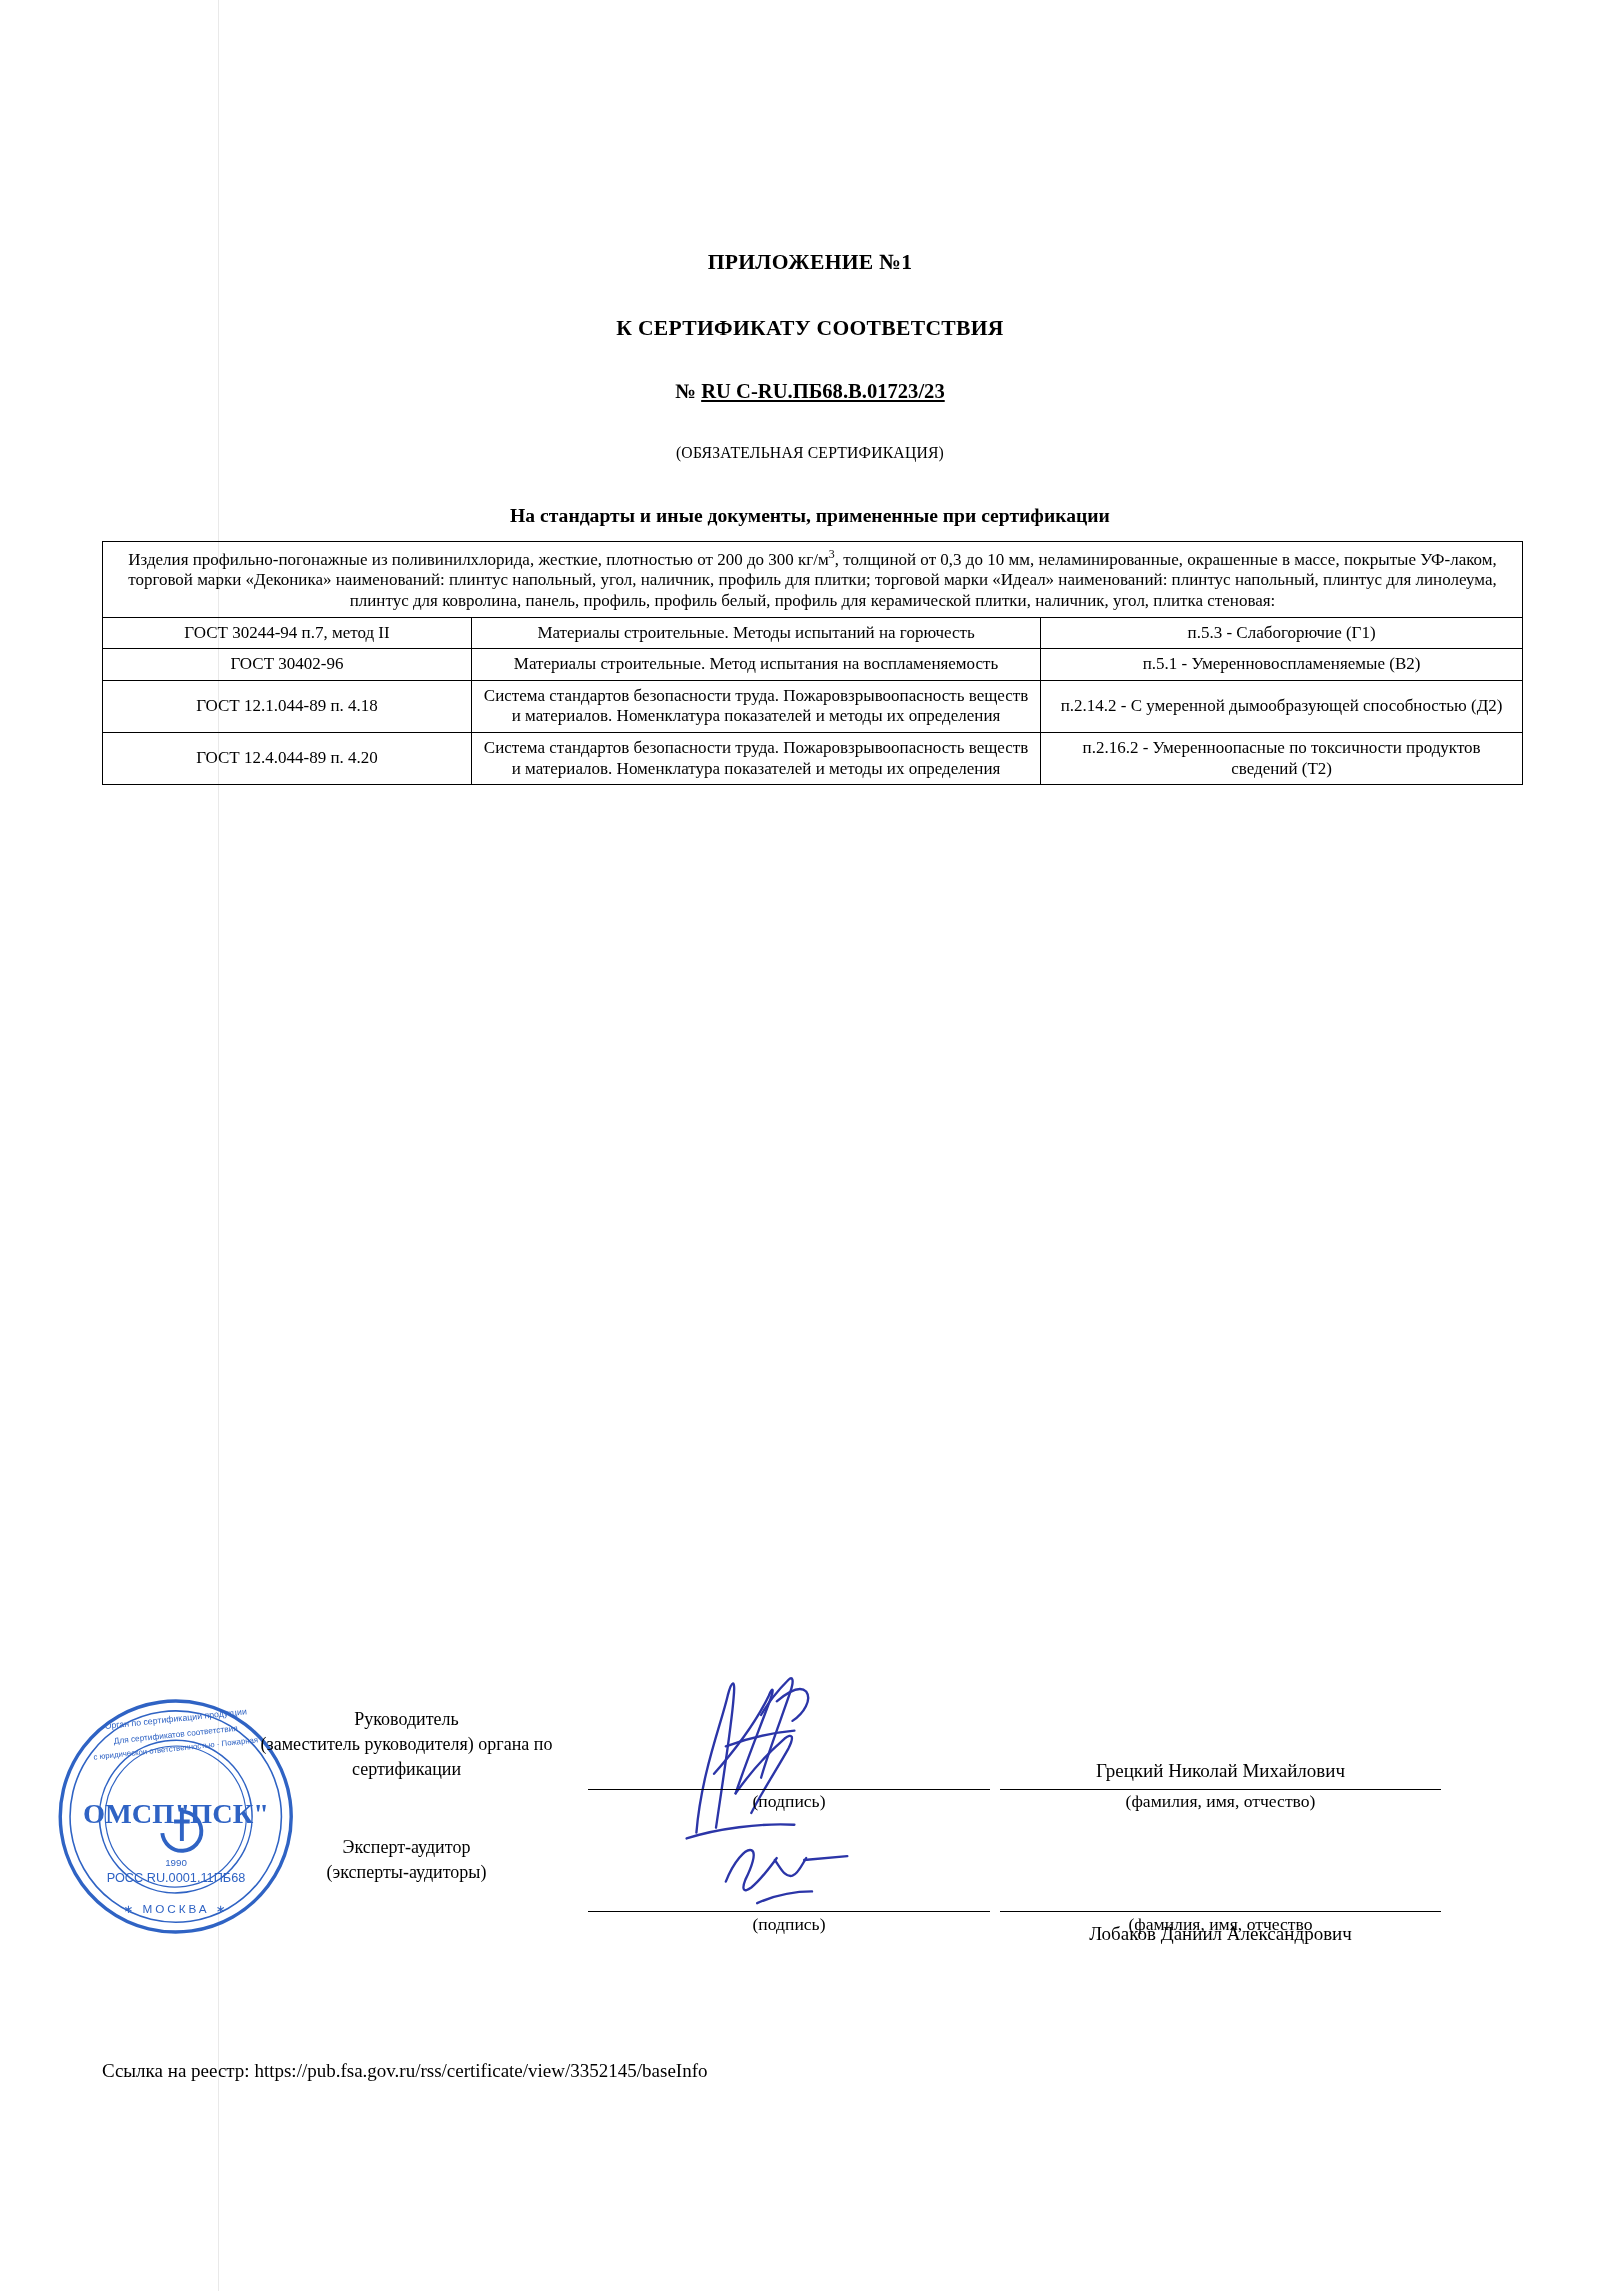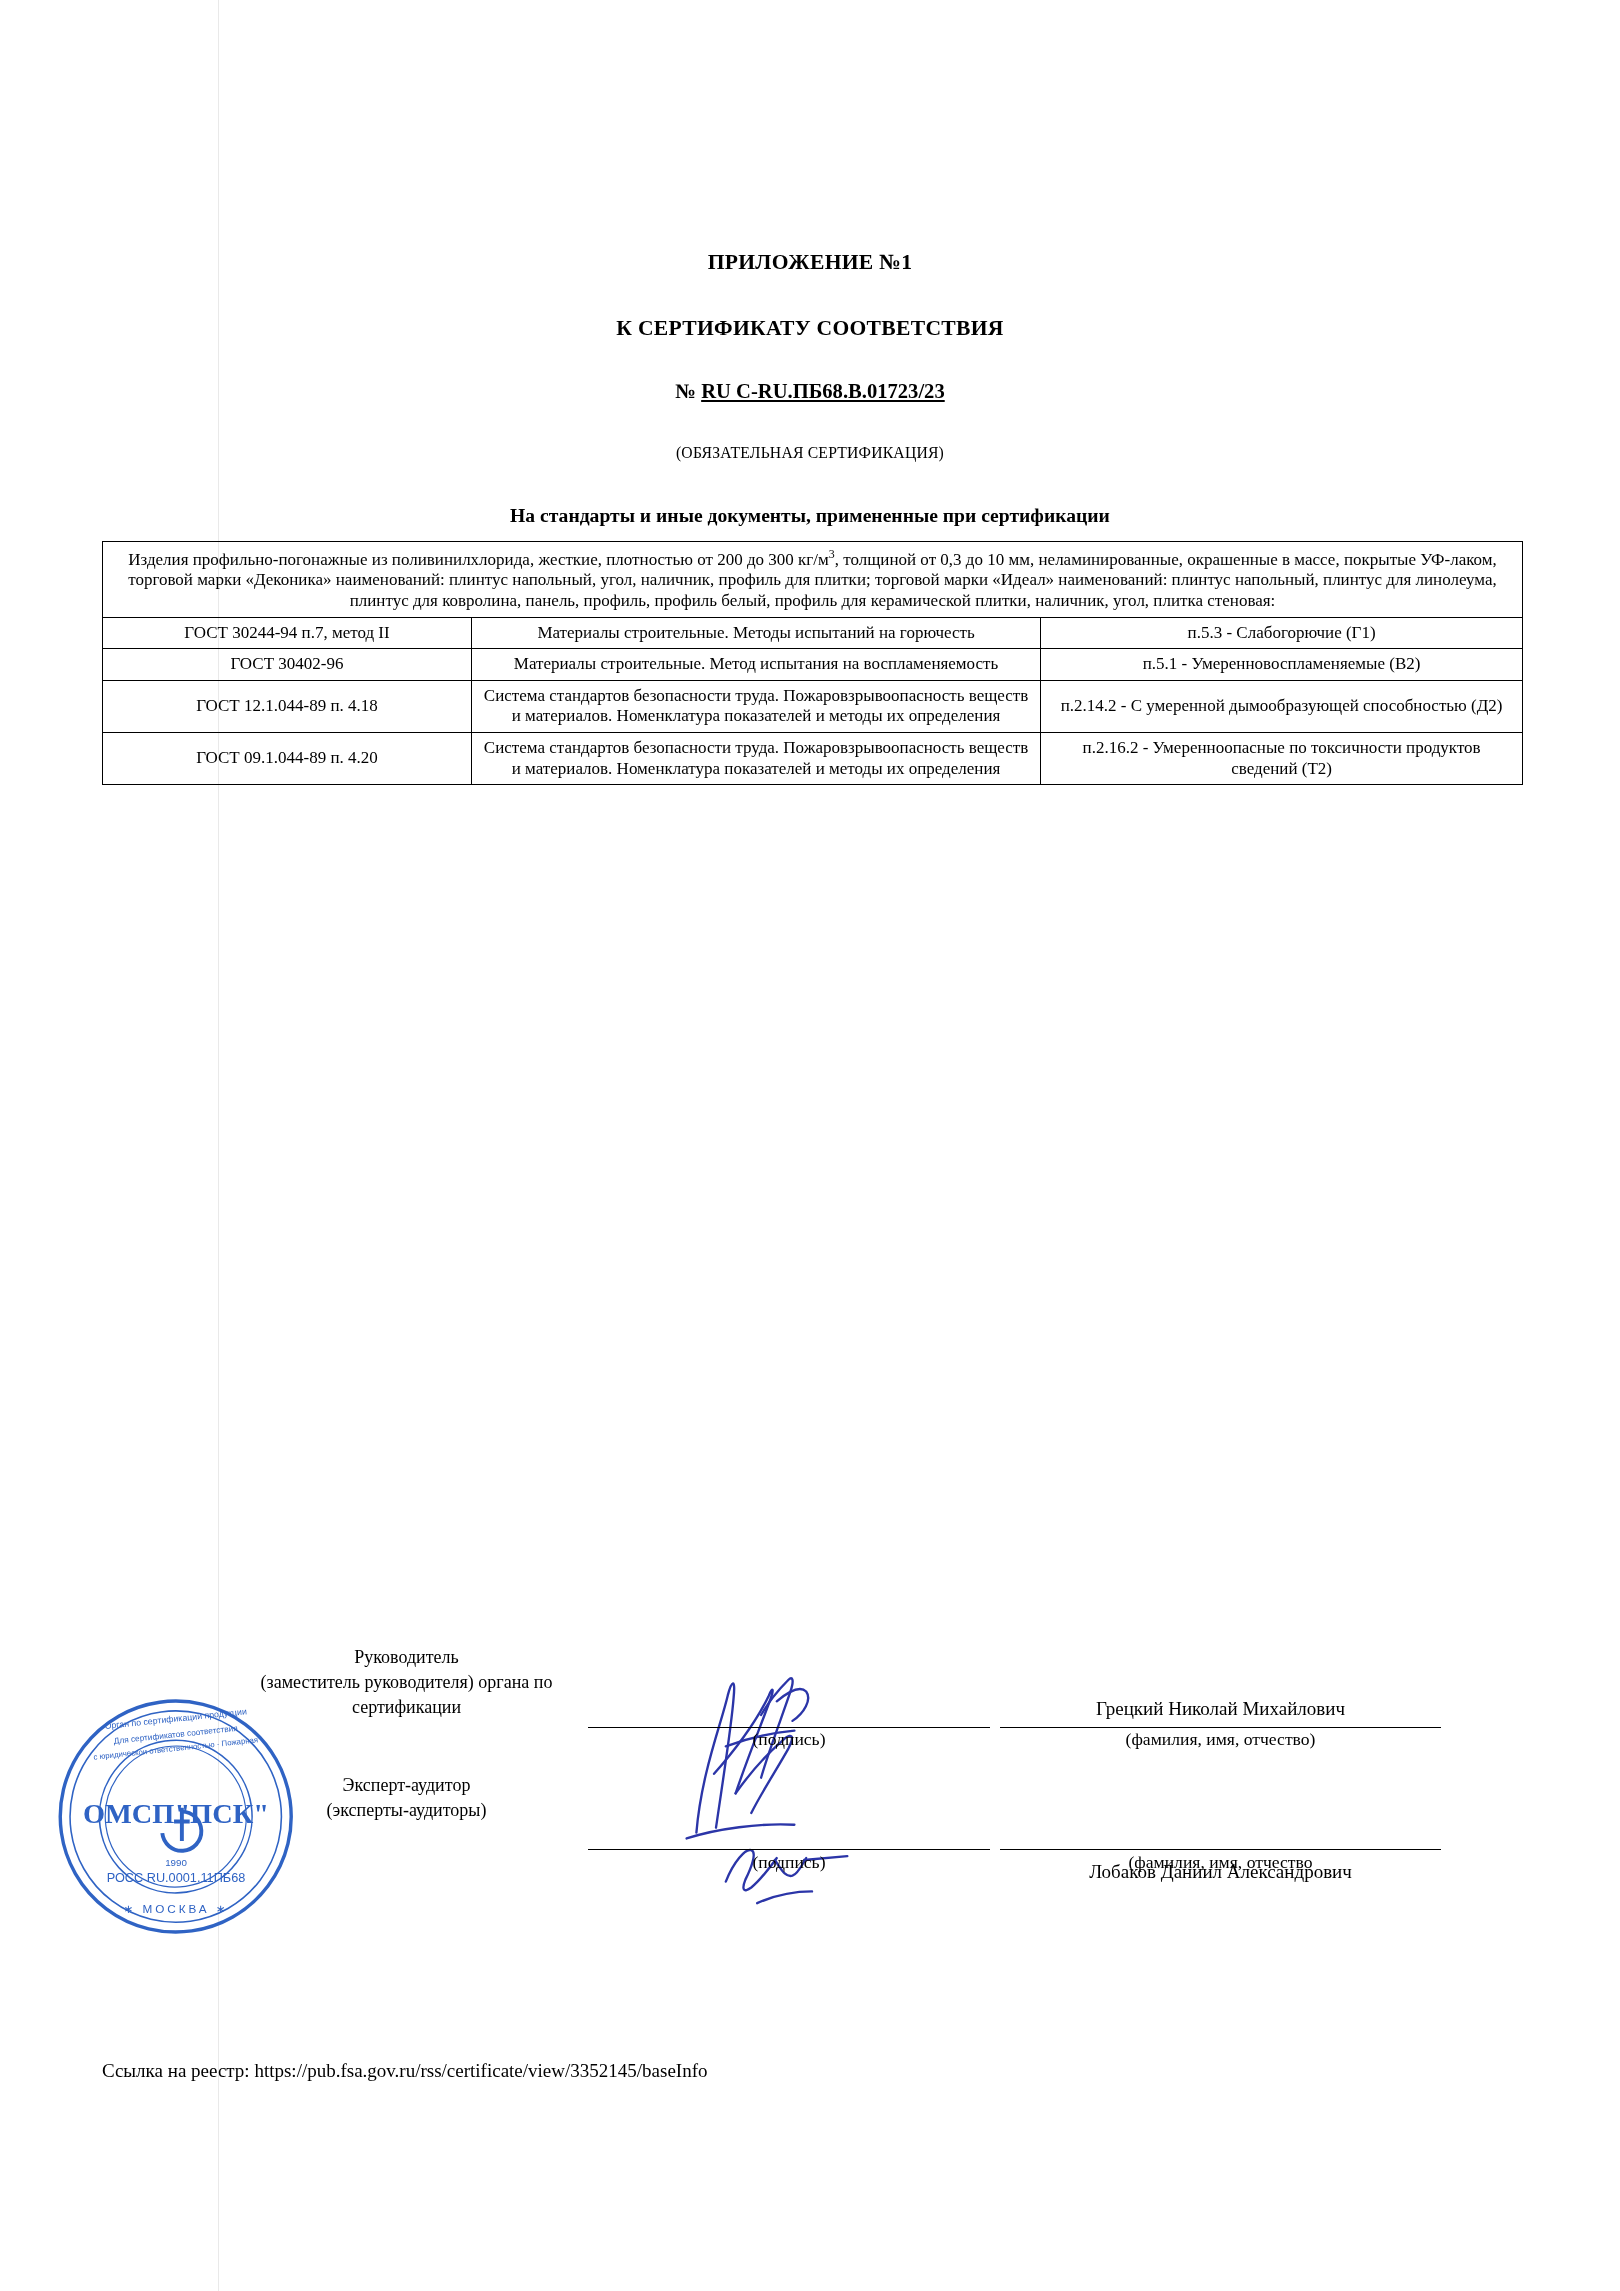--- a/index.html
+++ b/index.html
@@ -94,21 +94,21 @@
     line-height: 1.32;
     padding: 5.9px 11.8px 7.8px 11.8px;
     font-size: 17px;
   }
   sup { font-size: 0.7em; vertical-align: super; }
 
   
   .sig-area {
     position: absolute;
     left: 0;
-    top: 1604px;
+    top: 1666px;
     width: 1620px;
     height: 392px;
   }
   .sig-labels {
     position: absolute;
     left: 235px;
     top: 41px;
     width: 343px;
     font-size: 18px;
     line-height: 1.38;
@@ -261,21 +261,21 @@
         <td class="col-a">ГОСТ 30402-96</td>
         <td class="col-b">Материалы строительные. Метод испытания на воспламеняемость</td>
         <td class="col-c">п.5.1 - Умеренновоспламеняемые (В2)</td>
       </tr>
       <tr>
         <td class="col-a">ГОСТ 12.1.044-89 п. 4.18</td>
         <td class="col-b">Система стандартов безопасности труда. Пожаровзрывоопасность веществ и материалов. Номенклатура показателей и методы их определения</td>
         <td class="col-c">п.2.14.2 - С умеренной дымообразующей способностью (Д2)</td>
       </tr>
       <tr>
-        <td class="col-a">ГОСТ 09.1.044-89 п. 4.20</td>
+        <td class="col-a">ГОСТ 12.4.044-89 п. 4.20</td>
         <td class="col-b">Система стандартов безопасности труда. Пожаровзрывоопасность веществ и материалов. Номенклатура показателей и методы их определения</td>
         <td class="col-c">п.2.16.2 - Умеренноопасные по токсичности продуктов сведений (Т2)</td>
       </tr>
     </tbody>
   </table>
 
   <svg class="stamp" viewBox="0 0 280 270">
     <g transform="rotate(-8 140 135)" fill="none" stroke="#2f63c4">
       <circle cx="140" cy="133" r="118" stroke-width="3.5"></circle>
       <circle cx="140" cy="133" r="108" stroke-width="1.6"></circle>

